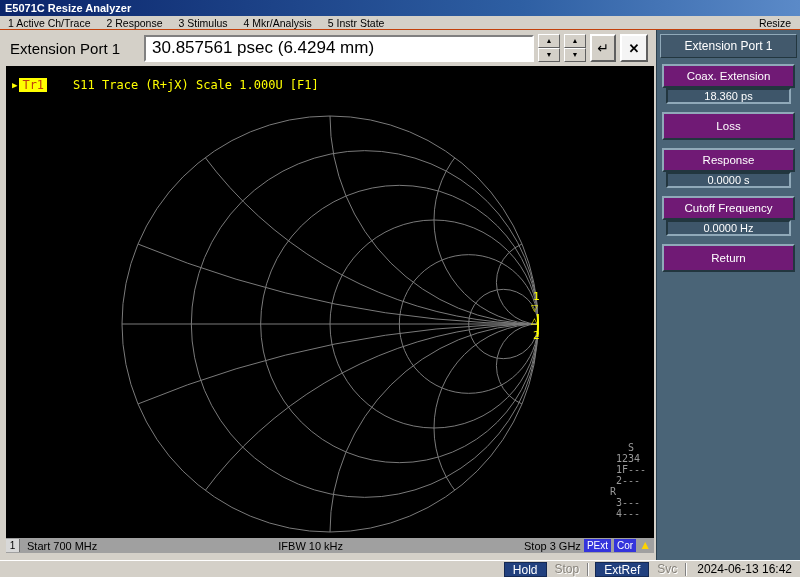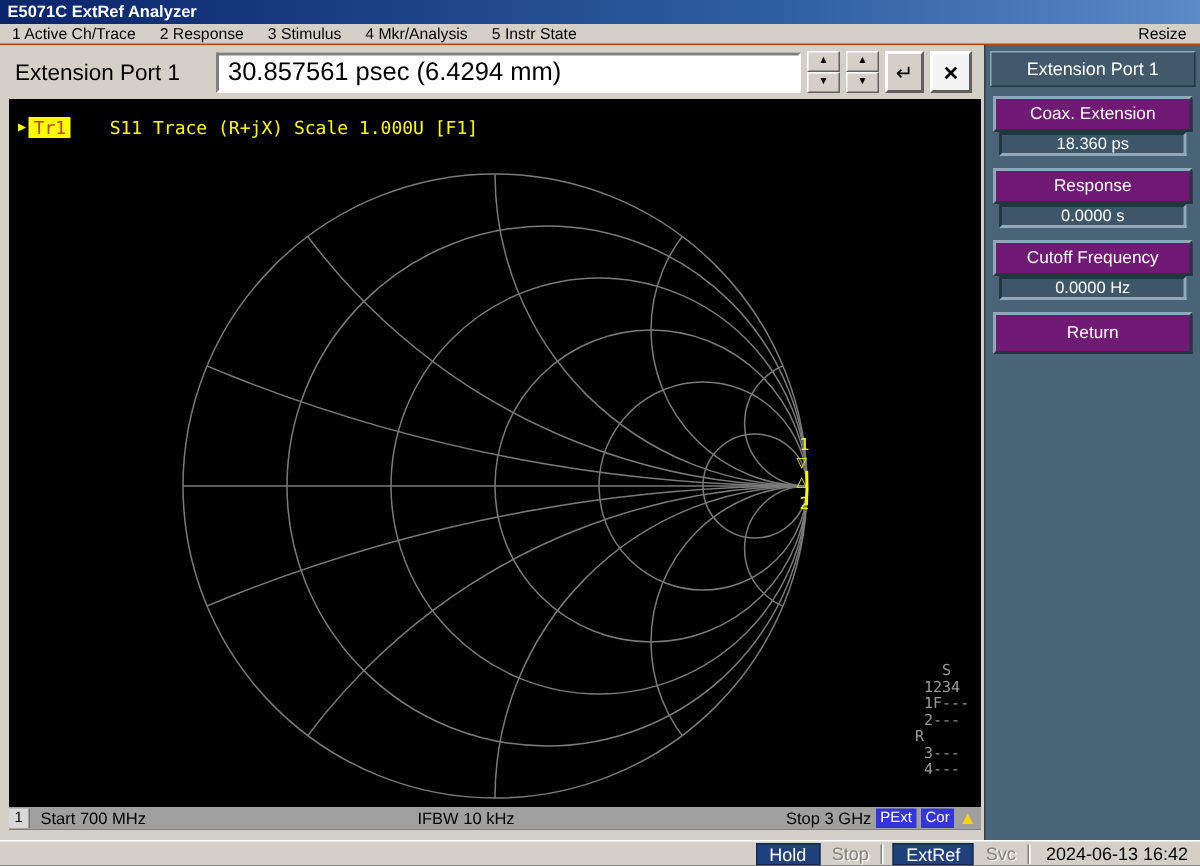--- a/index.html
+++ b/index.html
@@ -71,21 +71,21 @@
   .bb-box{background:#21407E;color:#FFF;padding:0 8px;height:15px;line-height:15px;
     border:1px solid #142852;margin-right:8px}
   .bb-dim{color:#86827A;margin-right:8px;text-shadow:1px 1px 0 #FFF}
   .bb-sep{width:2px;height:13px;border-left:1px solid #808080;border-right:1px solid #FFF;margin:0 6px 0 0}
   .bb-time{margin:0 8px 0 4px;color:#000}
 </style>
 </head>
 <body>
 
 <div class="titlebar">
-  <span>E5071C ExtRef Analyzer</span>
+  <span>E5071C Resize Analyzer</span>
 </div>
 
 <div class="menubar">
   <span class="menu-item">1 Active Ch/Trace</span>
   <span class="menu-item">2 Response</span>
   <span class="menu-item">3 Stimulus</span>
   <span class="menu-item">4 Mkr/Analysis</span>
   <span class="menu-item">5 Instr State</span>
   <span class="menu-item menu-resize">Resize</span>
 </div>
@@ -168,20 +168,21 @@
     <span class="badge">PExt</span>
     <span class="badge">Cor</span>
     <span class="warn-tri">▲</span>
   </div>
 </div>
 
 <div class="sidebar">
   <div class="sk-title">Extension Port 1</div>
   <div class="sk-btn" style="margin-top:6px">Coax. Extension</div>
   <div class="sk-val">18.360 ps</div>
+  <div class="sk-btn tall">Loss</div>
   <div class="sk-btn">Response</div>
   <div class="sk-val">0.0000 s</div>
   <div class="sk-btn">Cutoff Frequency</div>
   <div class="sk-val">0.0000 Hz</div>
   <div class="sk-btn tall">Return</div>
 </div>
 
 <div class="bottombar">
   <span class="flex"></span>
   <span class="bb-box">Hold</span>

